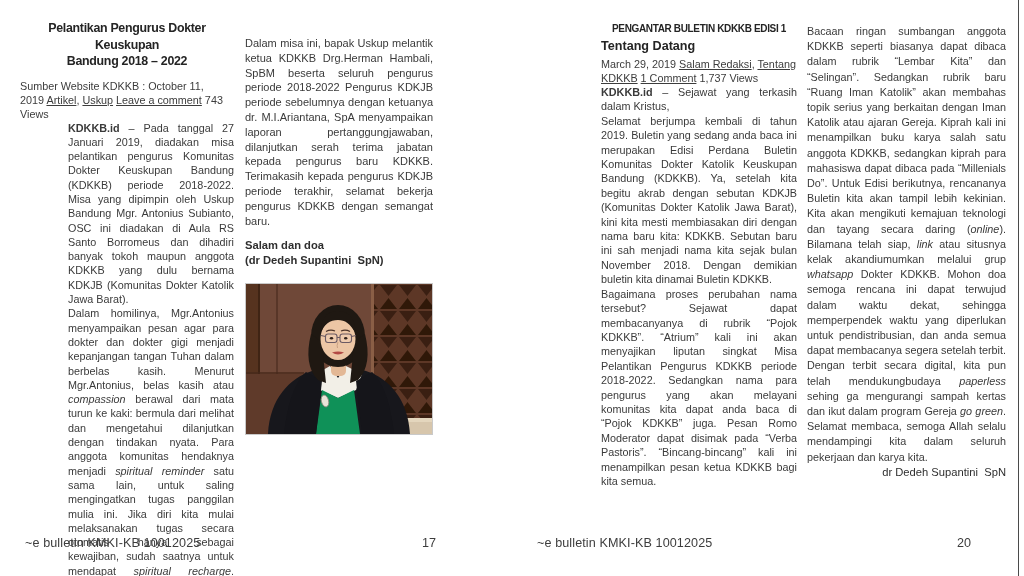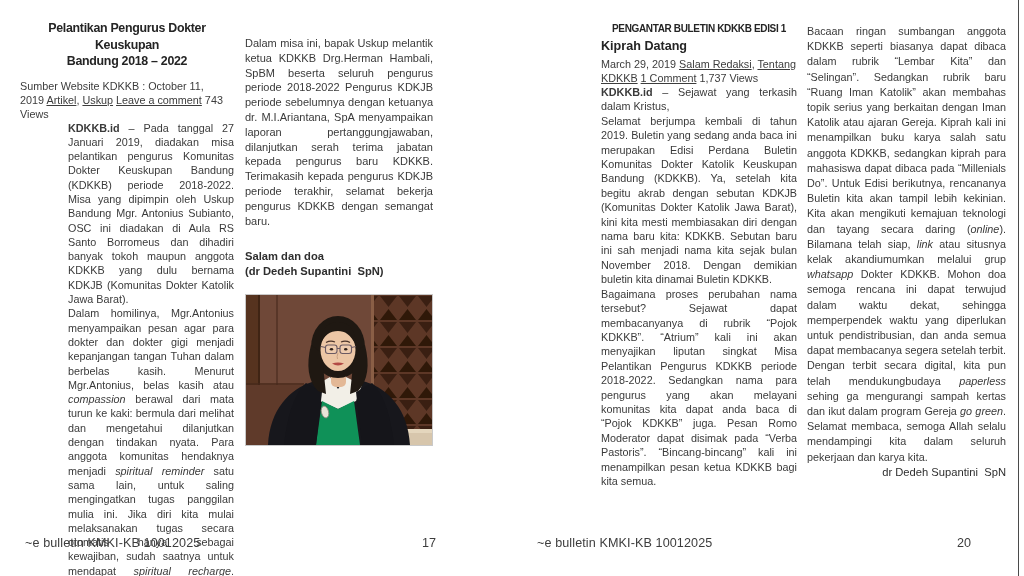--- a/index.html
+++ b/index.html
@@ -20,21 +20,21 @@
   .p17-col1{left:20px;top:20px;width:214px;}
   .p17-col2{left:245px;top:36px;width:188px;}
   .article-title{
     font-weight:700;font-size:12.4px;line-height:16.5px;letter-spacing:-0.3px;
     text-align:center;color:#242424;white-space:pre-line;margin-bottom:9px;
   }
   .meta{font-size:10.8px;line-height:14px;color:#3c3c3c;}
   .b1{font-size:10.8px;line-height:14.3px;color:#3a3a3a;margin-left:48px;}
   .b2{font-size:11px;line-height:14.8px;color:#3a3a3a;}
   .signoff{font-weight:700;font-size:11.2px;line-height:15px;color:#2e2e2e;white-space:pre-wrap;}
-  .signoff-block{margin-top:21px;}
+  .signoff-block{margin-top:10px;}
   .photo-frame{
     margin-top:15px;width:186px;height:150px;border:1px solid #c9c9c9;
     box-sizing:content-box;overflow:hidden;background:#6f4838;
   }
 
   
   .p18-col1{left:601px;top:22px;width:196px;}
   .p18-col2{left:807px;top:24px;width:199px;}
   .section-header{
     font-weight:700;font-size:10px;letter-spacing:-0.35px;line-height:13px;
@@ -146,21 +146,21 @@
     </div>
 
     <div class="footer-text f17-text">~e bulletin KMKI-KB 10012025</div>
     <div class="footer-text f17-num">17</div>
   </div>
 
   <div>
 
     <div class="col p18-col1">
       <div class="section-header">PENGANTAR BULETIN KDKKB  EDISI  1</div>
-      <div class="welcome-title">Kiprah Datang</div>
+      <div class="welcome-title">Tentang Datang</div>
       <p class="meta pre"><span>March 29, 2019 </span><span class="s-u">Salam Redaksi</span><span>, </span><span class="s-u">Tentang
 KDKKB</span><span> </span><span class="s-u">1 Comment</span><span> 1,737 Views</span></p>
       <p class="b3 just"><span class="s-b">KDKKB.id</span><span> – Sejawat yang terkasih dalam Kristus,</span></p>
       <p class="b3 just"><span>Selamat berjumpa kembali di tahun 2019. Buletin yang sedang anda baca ini merupakan Edisi Perdana Buletin Komunitas Dokter Katolik Keuskupan Bandung (KDKKB). Ya, setelah kita begitu akrab dengan sebutan KDKJB (Komunitas Dokter Katolik Jawa Barat), kini kita mesti membiasakan diri dengan nama baru kita: KDKKB. Sebutan baru ini sah menjadi nama kita sejak bulan November 2018. Dengan demikian buletin kita dinamai Buletin KDKKB.</span></p>
       <p class="b3 just"><span>Bagaimana proses perubahan nama tersebut? Sejawat dapat membacanyanya di rubrik “Pojok KDKKB”. “Atrium” kali ini akan menyajikan liputan singkat Misa Pelantikan Pengurus KDKKB periode 2018-2022. Sedangkan nama para pengurus yang akan melayani komunitas kita dapat anda baca di “Pojok KDKKB” juga. Pesan Romo Moderator dapat disimak pada “Verba Pastoris”. “Bincang-bincang” kali ini menampilkan pesan ketua KDKKB bagi kita semua.</span></p>
     </div>
 
     <div class="col p18-col2">
       <p class="b4 just"><span>Bacaan ringan sumbangan anggota KDKKB seperti biasanya dapat dibaca dalam rubrik “Lembar Kita” dan “Selingan”. Sedangkan rubrik baru “Ruang Iman Katolik” akan membahas topik serius yang berkaitan dengan Iman Katolik atau ajaran Gereja. Kiprah kali ini menampilkan buku karya salah satu anggota KDKKB, sedangkan kiprah para mahasiswa dapat dibaca pada “Millenials Do”. Untuk Edisi berikutnya, rencananya Buletin kita akan tampil lebih kekinian. Kita akan mengikuti kemajuan teknologi dan tayang secara daring (</span><span class="s-i">online</span><span>). Bilamana telah siap, </span><span class="s-i">link</span><span> atau situsnya kelak akandiumumkan melalui grup </span><span class="s-i">whatsapp</span><span> Dokter KDKKB. Mohon doa semoga rencana ini dapat terwujud dalam waktu dekat, sehingga memperpendek waktu yang diperlukan untuk pendistribusian, dan anda semua dapat membacanya segera setelah terbit. Dengan terbit secara digital, kita pun telah mendukungbudaya </span><span class="s-i">paperless</span><span> sehing ga mengurangi sampah kertas dan ikut dalam program Gereja </span><span class="s-i">go green</span><span>. Selamat membaca, semoga Allah selalu mendampingi kita dalam seluruh pekerjaan dan karya kita.</span></p>
       <p class="signoff-right">dr Dedeh Supantini  SpN</p>

